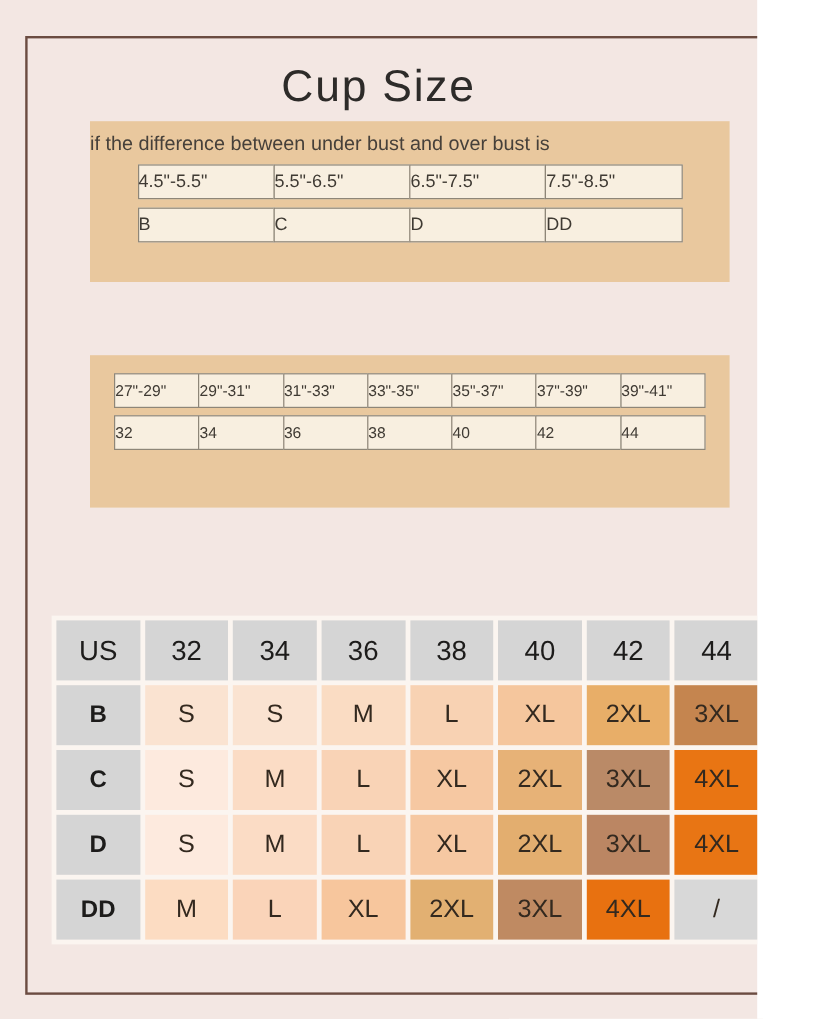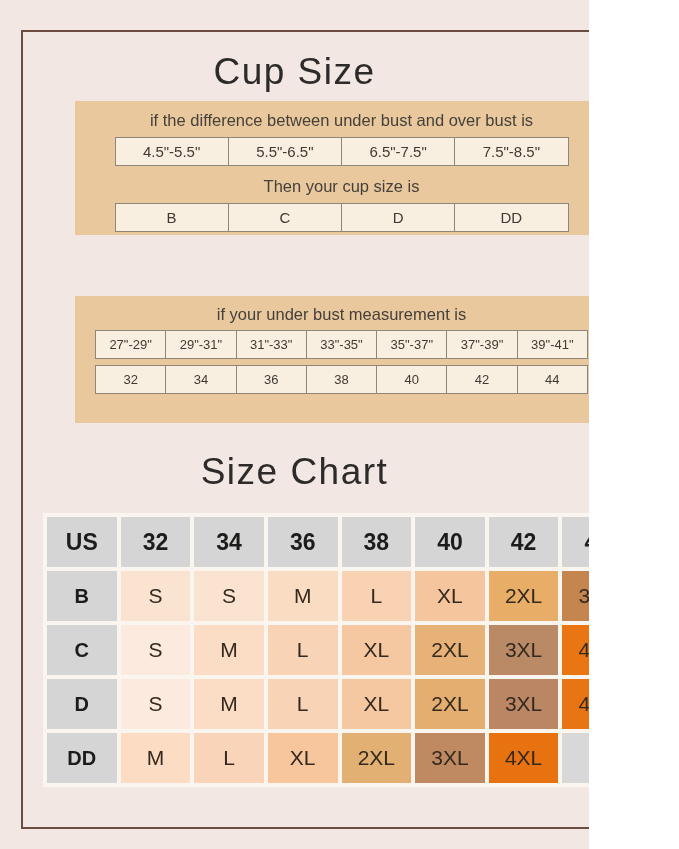--- a/index.html
+++ b/index.html
@@ -1,41 +1,40 @@
 <!DOCTYPE html>
 <html><head>
 <meta charset="utf-8">
 <style>
   html,body{margin:0;padding:0;}
   .page{
     position:relative;
-    width:573px;height:849px;
+    width:631px;height:849px;
     background:#f3e7e3;
     overflow:hidden;
     font-family:"Liberation Sans",sans-serif;
-    padding-left:16px;
   }
   .frame{
     position:absolute;left:21px;top:30px;width:637px;height:799px;
     border:2px solid #6b4c41;box-sizing:border-box;
     pointer-events:none;
   }
   .title{
     position:absolute;left:0;width:100%;
     text-align:center;
     font-size:37px;line-height:40px;font-weight:400;
     letter-spacing:1.5px;color:#2d2b29;
   }
   #cup-title{top:52px;}
   #band-title{top:247px;}
   #chart-title{top:452px;}
 
   .panel{
     position:absolute;left:75px;width:533px;
-    box-sizing:border-box;text-align:center;
+    box-sizing:border-box;
   }
   #cup-panel{top:101px;height:134px;padding-top:10px;}
   #band-panel{top:296px;height:127px;padding-top:9px;}
   .phead{font-size:16.5px;line-height:19px;color:#46403a;}
   .then{font-size:16.5px;line-height:19px;color:#46403a;}
   #cup-panel .cells{margin-top:7px;}
   #cup-panel .then{margin-top:11px;}
   #band-panel .cells{margin-top:6px;}
   #band-panel .then{margin-top:10px;}
 
@@ -53,73 +52,70 @@
 
   .grid{
     position:absolute;left:43px;top:513px;width:593px;
     box-sizing:border-box;padding:4px;
     display:grid;grid-template-columns:repeat(8,1fr);gap:4px;
     background:#fbf5f0;
   }
   .gcell{
     height:50px;display:flex;align-items:center;justify-content:center;
   }
-  .hcell{font-weight:700;font-size:23px;color:#1d1c1b;}
+  .hcell{font-weight:400;font-size:23px;color:#1d1c1b;}
   .lcell{font-weight:700;font-size:20px;color:#1d1c1b;}
   .vcell{font-size:21px;color:#33291f;}
 </style>
 </head>
 <body>
 
 <div class="page" style="background: rgb(243, 231, 227);">
   <div class="frame" style="border-color: rgb(107, 76, 65);"></div>
 
   <div class="title" id="cup-title">Cup Size</div>
 
   <div class="panel" id="cup-panel" style="background: rgb(233, 200, 158);">
     <div class="phead">if the difference between under bust and over bust is</div>
     <div class="cells cup-cells">
       <div class="cell" style="background: rgb(248, 239, 224);">4.5"-5.5"</div>
       <div class="cell" style="background: rgb(248, 239, 224);">5.5"-6.5"</div>
       <div class="cell" style="background: rgb(248, 239, 224);">6.5"-7.5"</div>
       <div class="cell" style="background: rgb(248, 239, 224);">7.5"-8.5"</div>
     </div>
-    <div class="then">Then your cup size is</div>
     <div class="cells cup-cells">
       <div class="cell" style="background: rgb(248, 239, 224);">B</div>
       <div class="cell" style="background: rgb(248, 239, 224);">C</div>
       <div class="cell" style="background: rgb(248, 239, 224);">D</div>
       <div class="cell" style="background: rgb(248, 239, 224);">DD</div>
     </div>
   </div>
 
 
   <div class="panel" id="band-panel" style="background: rgb(233, 200, 158);">
-    <div class="phead">if your under bust measurement is</div>
     <div class="cells band-cells">
       <div class="cell" style="background: rgb(248, 239, 224);">27"-29"</div>
       <div class="cell" style="background: rgb(248, 239, 224);">29"-31"</div>
       <div class="cell" style="background: rgb(248, 239, 224);">31"-33"</div>
       <div class="cell" style="background: rgb(248, 239, 224);">33"-35"</div>
       <div class="cell" style="background: rgb(248, 239, 224);">35"-37"</div>
       <div class="cell" style="background: rgb(248, 239, 224);">37"-39"</div>
       <div class="cell" style="background: rgb(248, 239, 224);">39"-41"</div>
     </div>
     <div class="cells band-cells">
       <div class="cell" style="background: rgb(248, 239, 224);">32</div>
       <div class="cell" style="background: rgb(248, 239, 224);">34</div>
       <div class="cell" style="background: rgb(248, 239, 224);">36</div>
       <div class="cell" style="background: rgb(248, 239, 224);">38</div>
       <div class="cell" style="background: rgb(248, 239, 224);">40</div>
       <div class="cell" style="background: rgb(248, 239, 224);">42</div>
       <div class="cell" style="background: rgb(248, 239, 224);">44</div>
     </div>
   </div>
 
-  <div class="title" id="chart-title">Size Chart</div>
 
   <div class="grid" style="background: rgb(251, 245, 240);">
     <div class="gcell hcell" style="background: rgb(213, 213, 213);">US</div>
     <div class="gcell hcell" style="background: rgb(213, 213, 213);">32</div>
     <div class="gcell hcell" style="background: rgb(213, 213, 213);">34</div>
     <div class="gcell hcell" style="background: rgb(213, 213, 213);">36</div>
     <div class="gcell hcell" style="background: rgb(213, 213, 213);">38</div>
     <div class="gcell hcell" style="background: rgb(213, 213, 213);">40</div>
     <div class="gcell hcell" style="background: rgb(213, 213, 213);">42</div>
     <div class="gcell hcell" style="background: rgb(213, 213, 213);">44</div>

